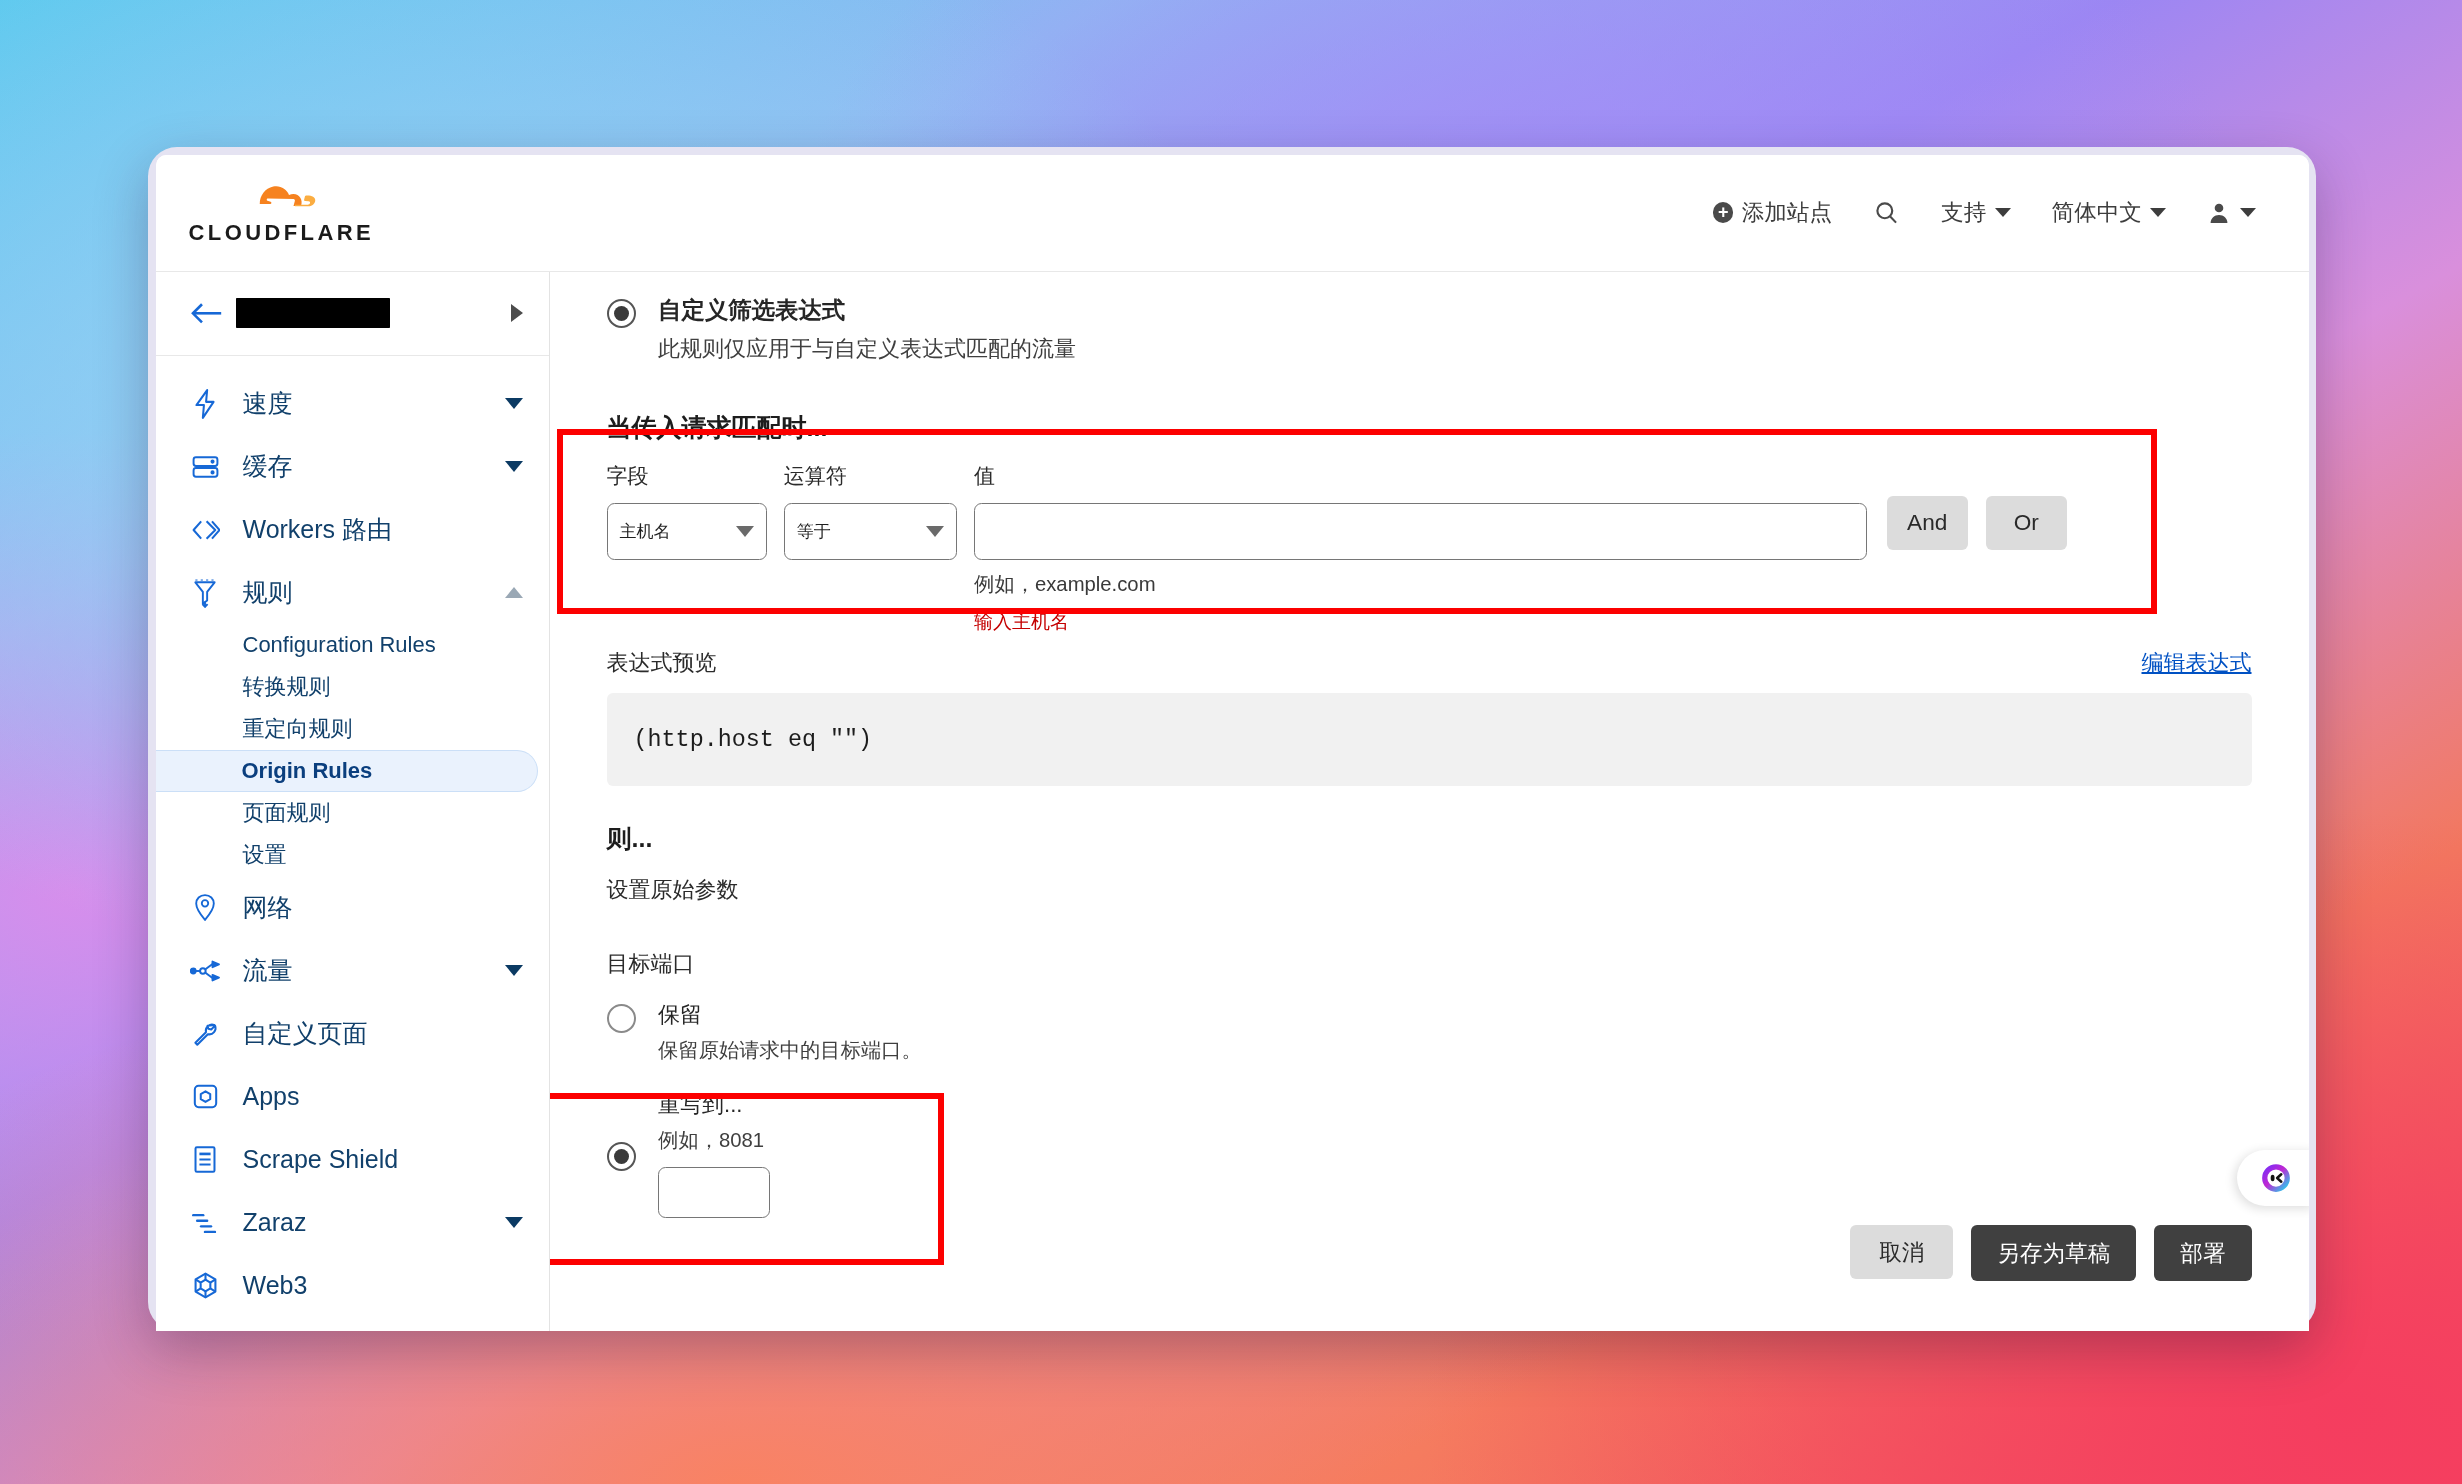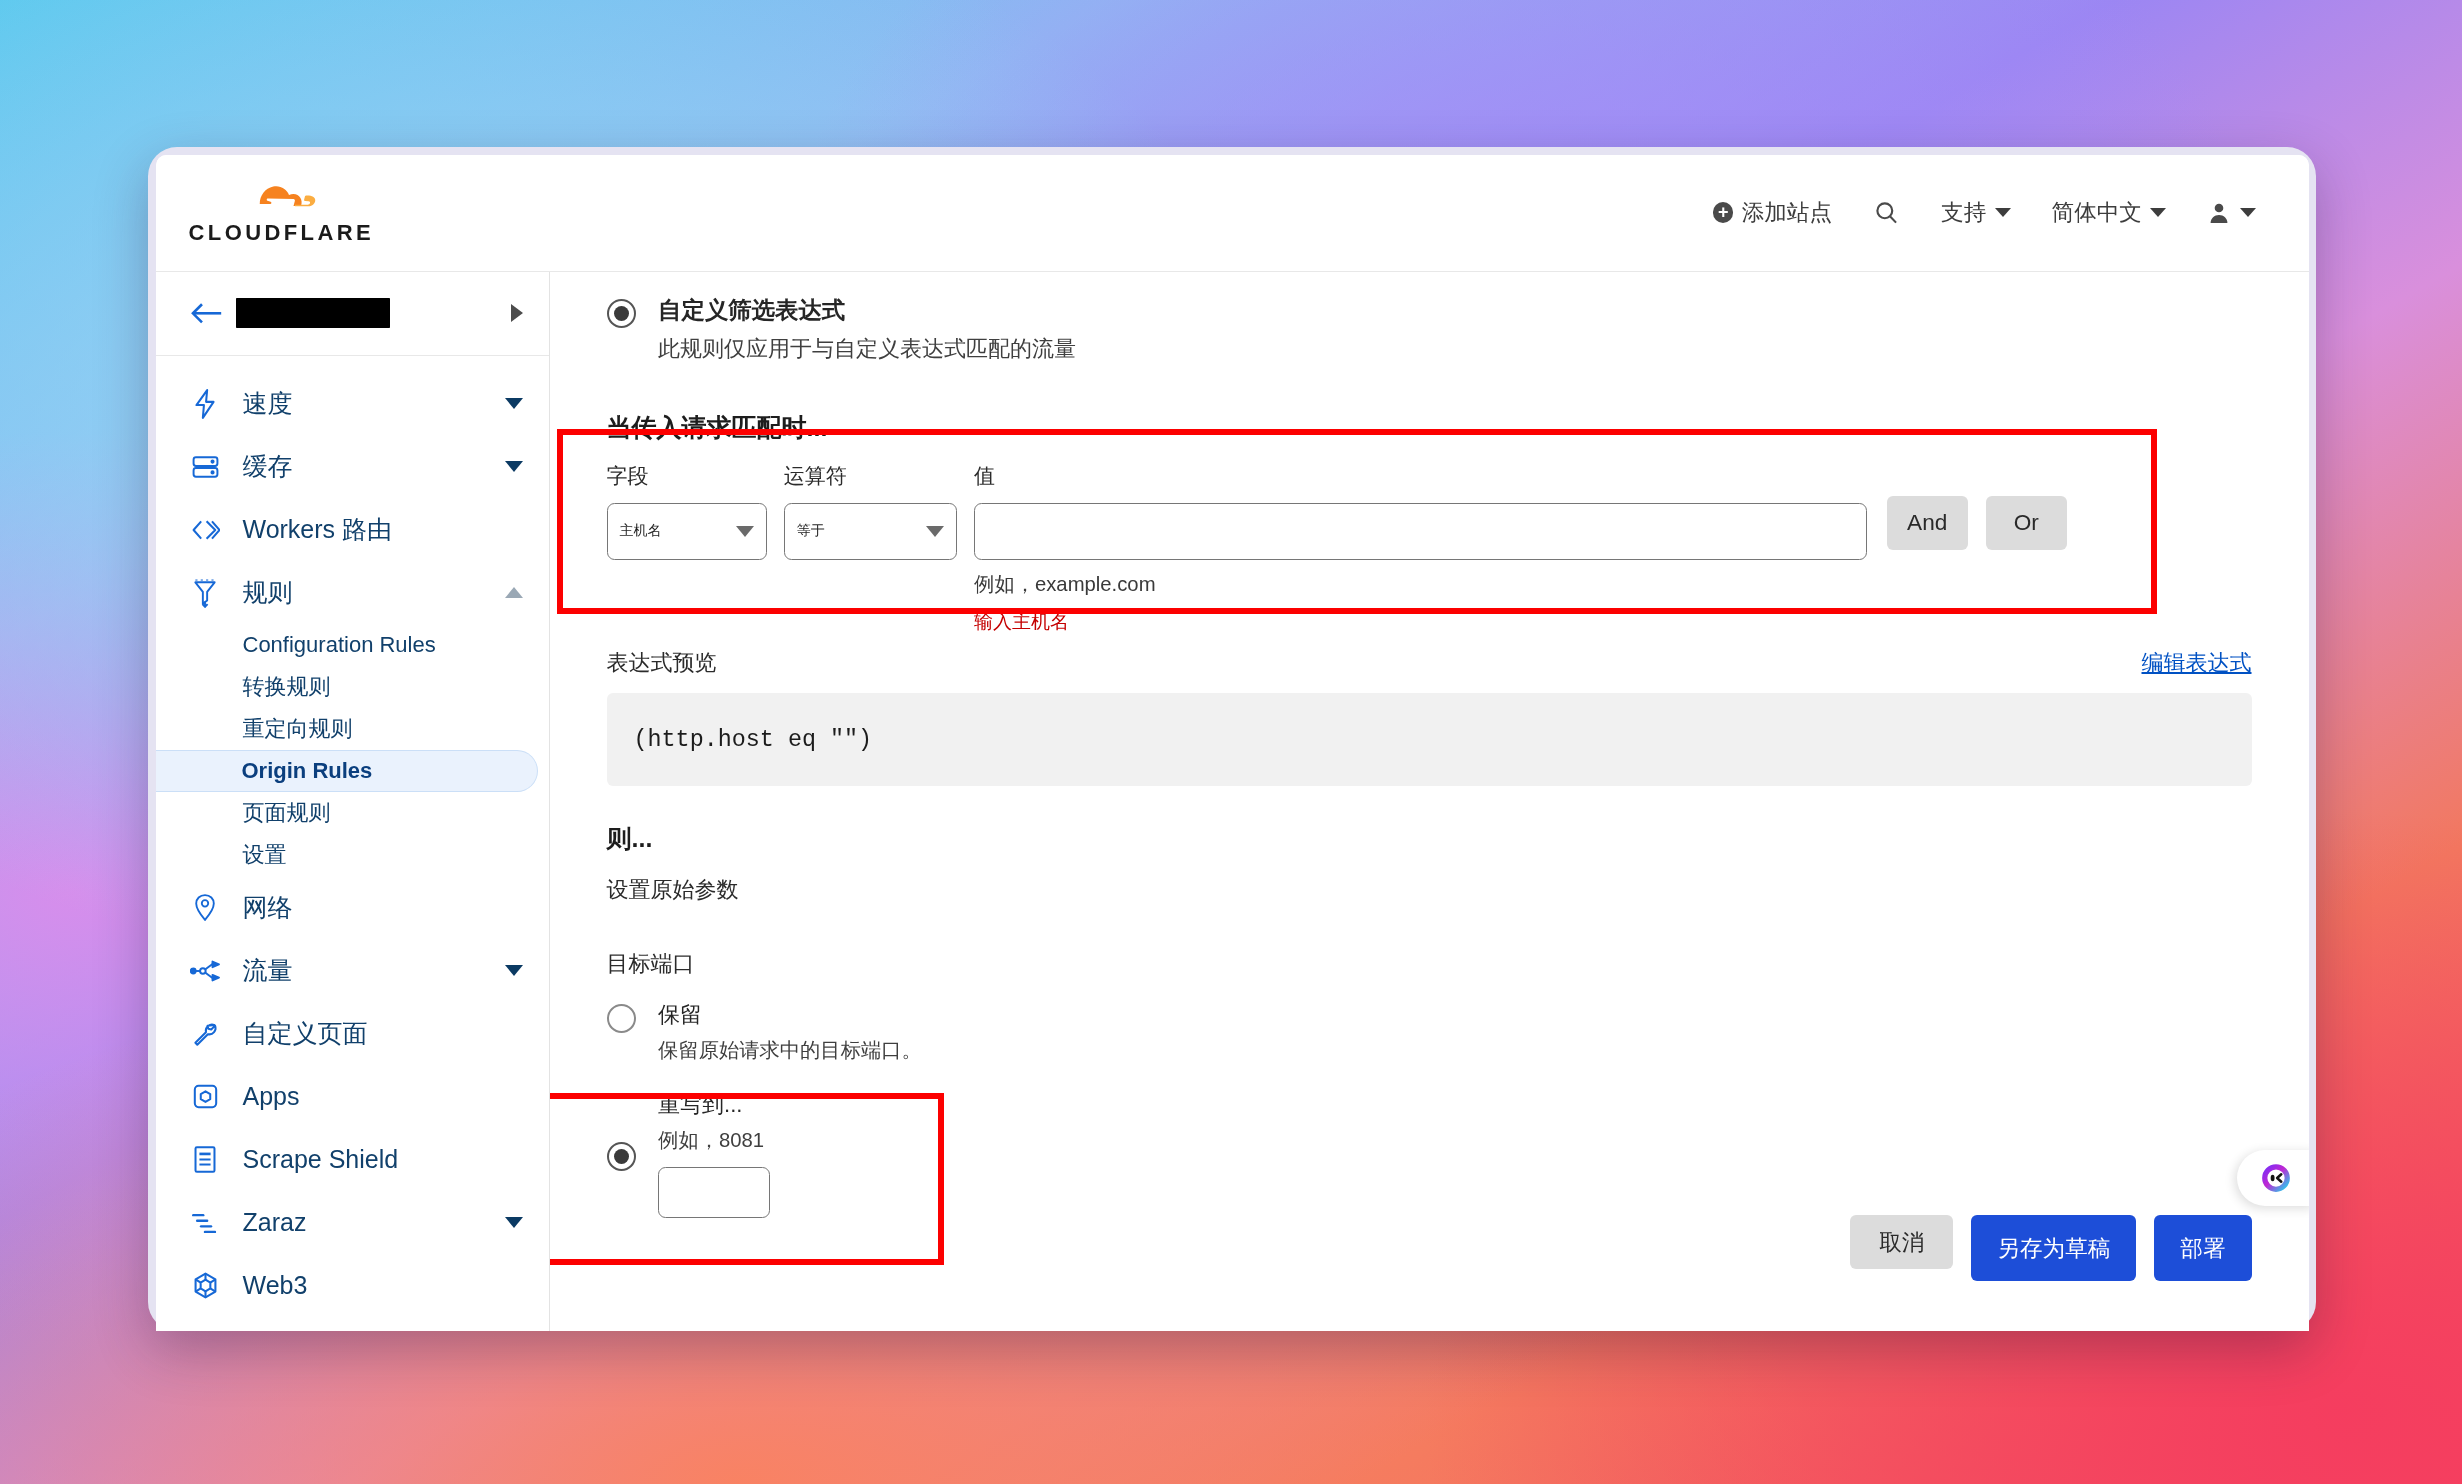--- a/index.html
+++ b/index.html
@@ -199,21 +199,21 @@
     display: flex; align-items: flex-start;
     margin-top: 18px;
   }
   .col { display: flex; flex-direction: column; }
   .col-label { font-size: 21px; color: #2b2b2b; margin-bottom: 13px; }
   .sel {
     height: 57px; width: 160px;
     border: 1.5px solid #767676; border-radius: 7.5px;
     display: flex; align-items: center;
     padding: 8px 12px;
-    font-size: 14px; color: #1f1f1f;
+    font-size: 17px; color: #1f1f1f;
     background: #fff; cursor: pointer;
   }
   .sel .sel-caret {
     margin-left: auto;
     width: 0; height: 0;
     border-left: 9.8px solid transparent;
     border-right: 9.8px solid transparent;
     border-top: 11.3px solid #6a6a6a;
   }
   .col-op { margin-left: 17.3px; }
@@ -293,22 +293,22 @@
     right: 57px; bottom: 50px;
     display: flex; gap: 18px;
   }
   .btn-cancel {
     background: #dcdcdc; border: none; border-radius: 6px;
     height: 54px; padding: 0 29px;
     font-size: 22.6px; color: #2a2a2a; cursor: pointer;
     font-family: "Liberation Sans", sans-serif;
   }
   .btn-blue {
-    background: #1d4ed8; border: none; border-radius: 6px;
-    height: 66px; padding: 0 26px;
+    background: #404040; border: none; border-radius: 6px;
+    height: 56px; padding: 0 26px;
     font-size: 22.6px; color: #fff; cursor: pointer;
     font-family: "Liberation Sans", sans-serif;
   }
 
   
   .chat-widget {
     position: absolute;
     right: -6px; bottom: 125px;
     width: 78px; height: 56px;
     background: #fff;

